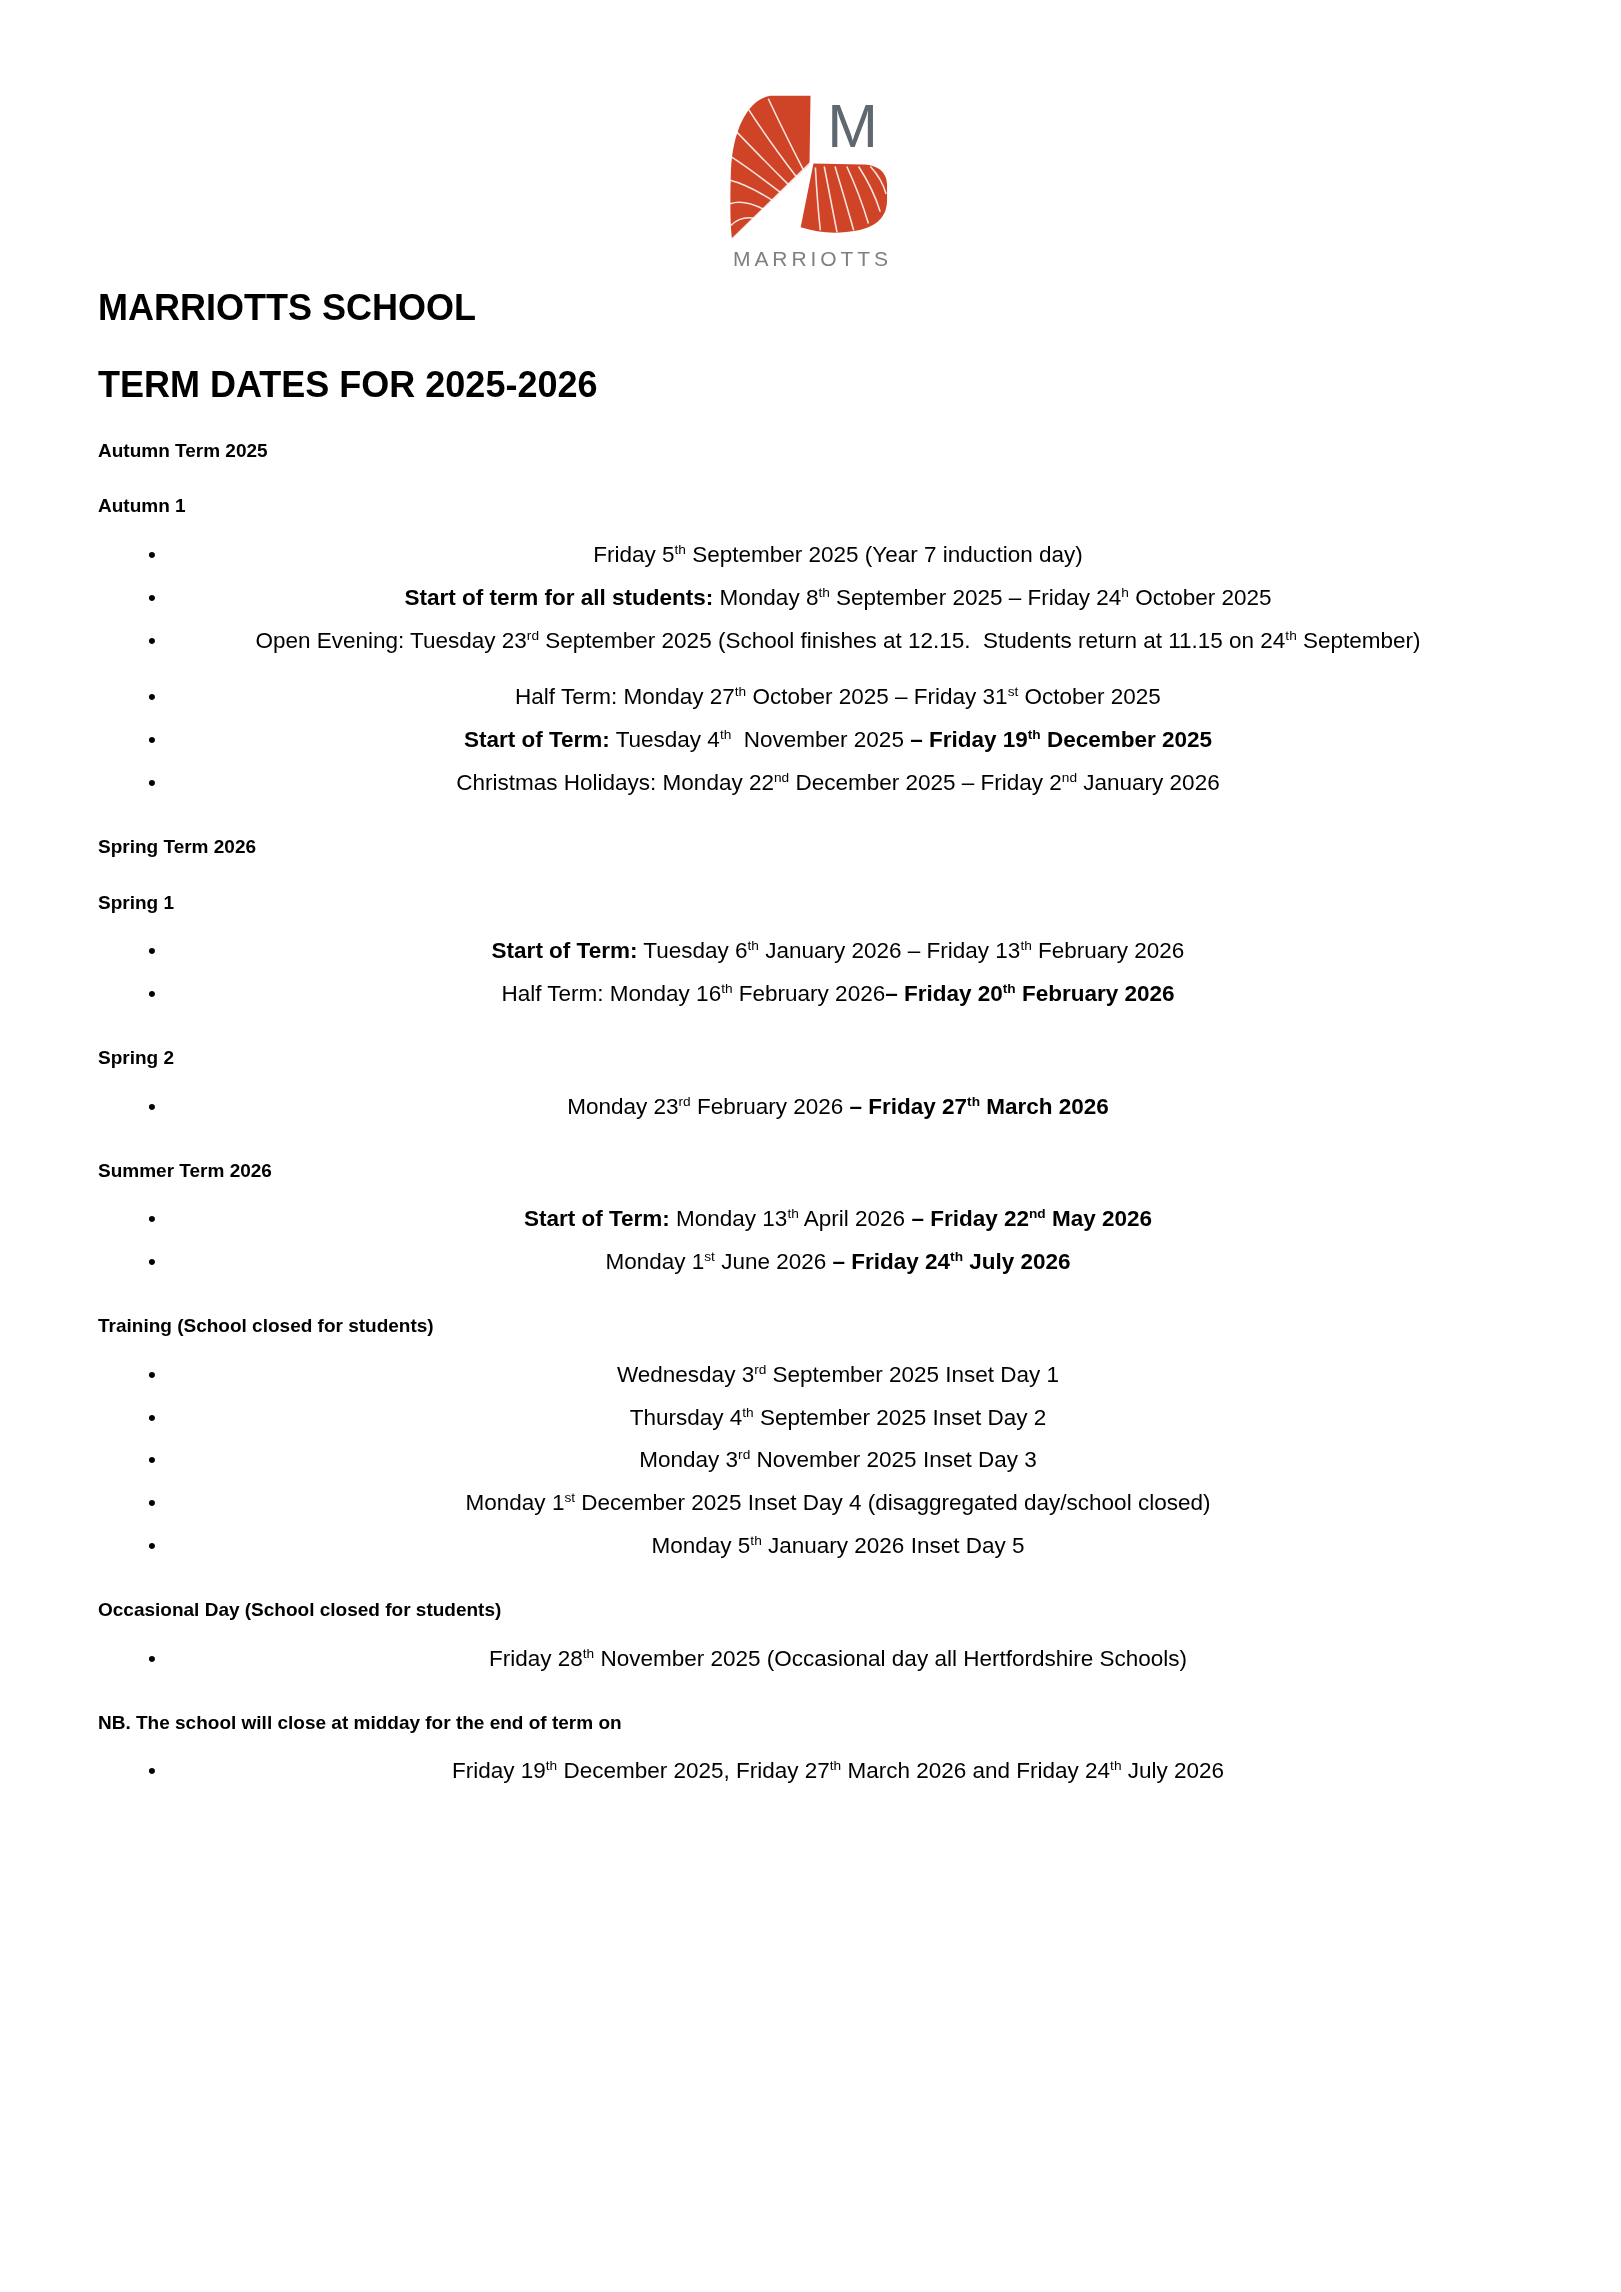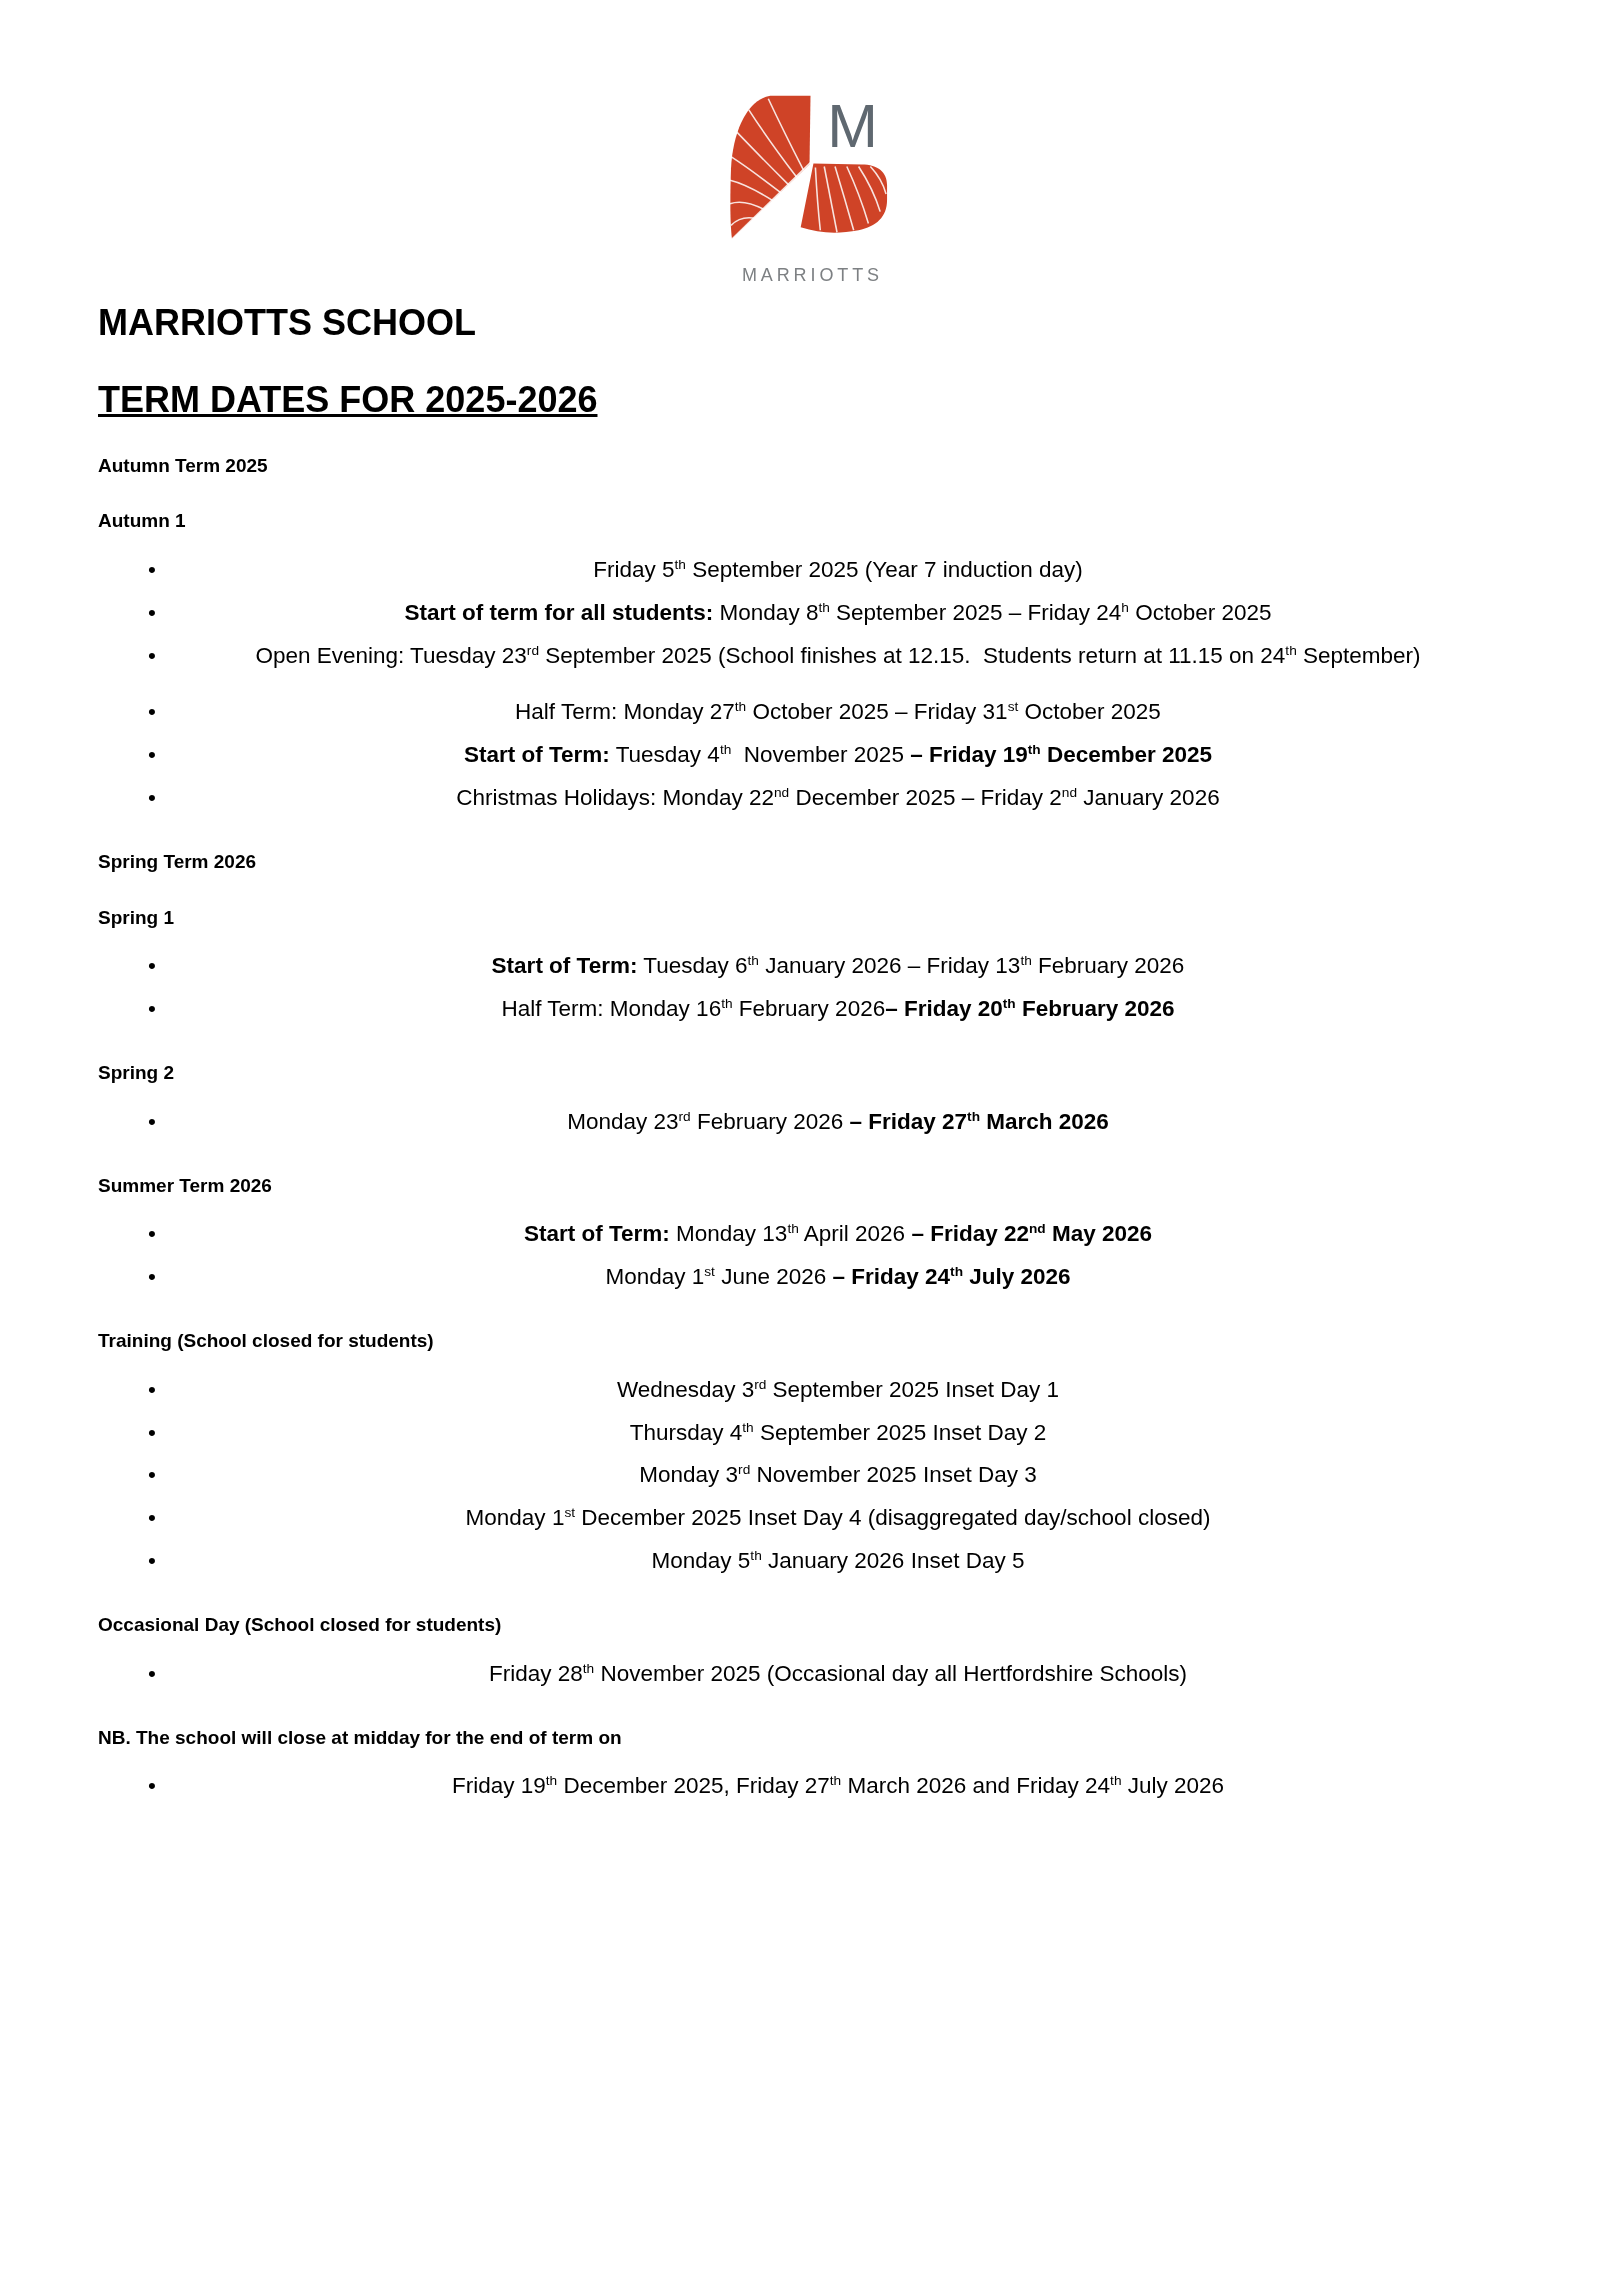--- a/index.html
+++ b/index.html
@@ -12,38 +12,37 @@
     color:#000000;
     overflow:hidden;
   }
   .logo{
     padding-top:86px;
     display:flex;
     flex-direction:column;
     align-items:center;
   }
   .wordmark{
-    margin-top:20px;
-    font-size:18px;
+    margin-top:2px;
+    font-size:21px;
     letter-spacing:3.9px;
     text-indent:3.9px;
     font-weight:400;
   }
   .content{
     margin:0 98px;
   }
   h1{
     font-size:36px;
     font-weight:bold;
     line-height:1.18;
     margin:15.7px 0 0 0;
   }
   h1.t2{
     margin-top:35px;
-    text-decoration:underline;
   }
   h2{
     font-size:19px;
     font-weight:bold;
     line-height:1.2;
     margin:33px 0 0 0;
   }
   ul{
     list-style:none;
     margin:16.7px 0 0 0;

